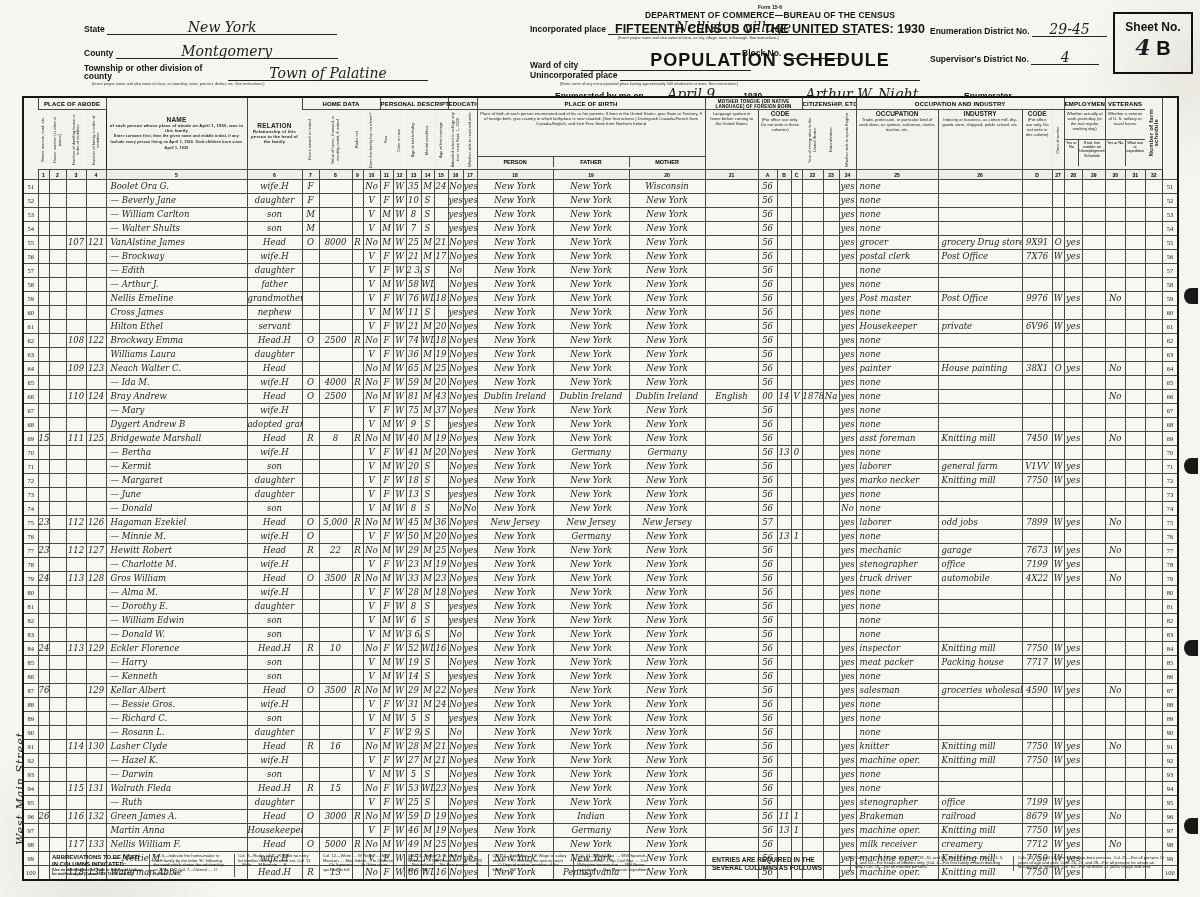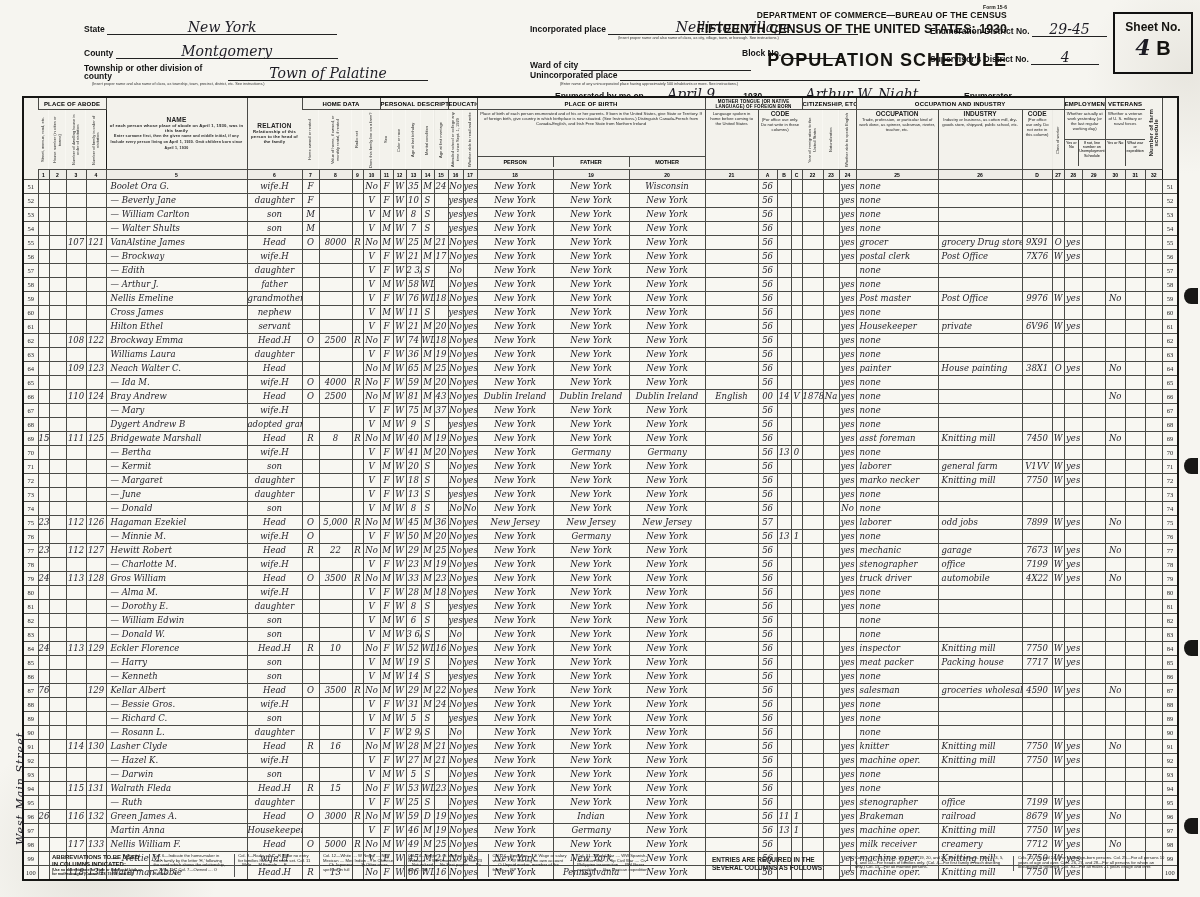--- a/index.html
+++ b/index.html
@@ -8,21 +8,21 @@
     background-image:radial-gradient(circle at 8% 95%, #e3e1da 0%, rgba(246,245,240,0) 9%),
                      radial-gradient(circle at 99% 8%, #e8e6df 0%, rgba(246,245,240,0) 7%);}
   .printed{color:#14130f;}
   .hw{font-family:"DejaVu Serif",serif;font-style:italic;color:#1d1c24;}
   
   #tophdr{position:absolute;left:0;top:0;width:1200px;height:96px;}
   .fld{position:absolute;font-size:8.5px;font-weight:bold;color:#141414;white-space:nowrap;}
   .fill{display:inline-block;border-bottom:1px solid #222;font-weight:normal;text-align:center;}
   .fill .hw{font-size:14px;line-height:10px;}
   .subnote{position:absolute;font-size:3.8px;color:#333;white-space:nowrap;}
-  #ctr{position:absolute;left:577px;top:4px;width:430px;text-align:right;}
+  #ctr{position:absolute;left:555px;top:4px;width:430px;text-align:center;}
   #form-no{font-size:5px;font-weight:bold;}
   #dept{font-size:8.5px;font-weight:bold;letter-spacing:.2px;}
   #title1{font-size:12.5px;font-weight:bold;margin-top:2px;}
   #title2{font-size:18px;font-weight:bold;letter-spacing:1px;margin-top:14px;}
   #sheetbox{position:absolute;left:1113px;top:12px;width:76px;height:58px;border:2px solid #111;
     text-align:center;font-weight:bold;}
   #sheetbox .lbl{font-size:12px;margin-top:6px;}
   #sheetbox .val{font-size:20px;}
   #sheetbox .val .hw{font-size:22px;}
   

